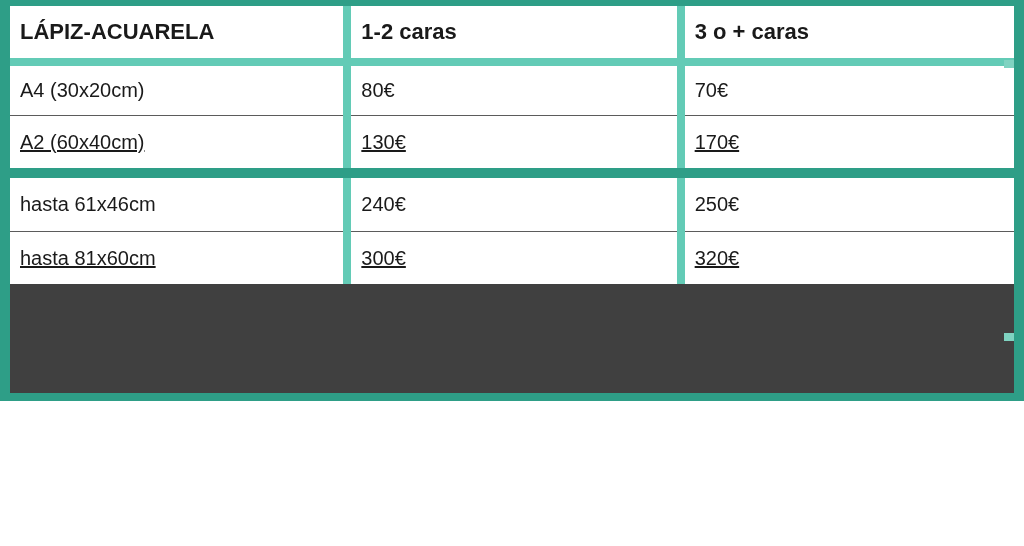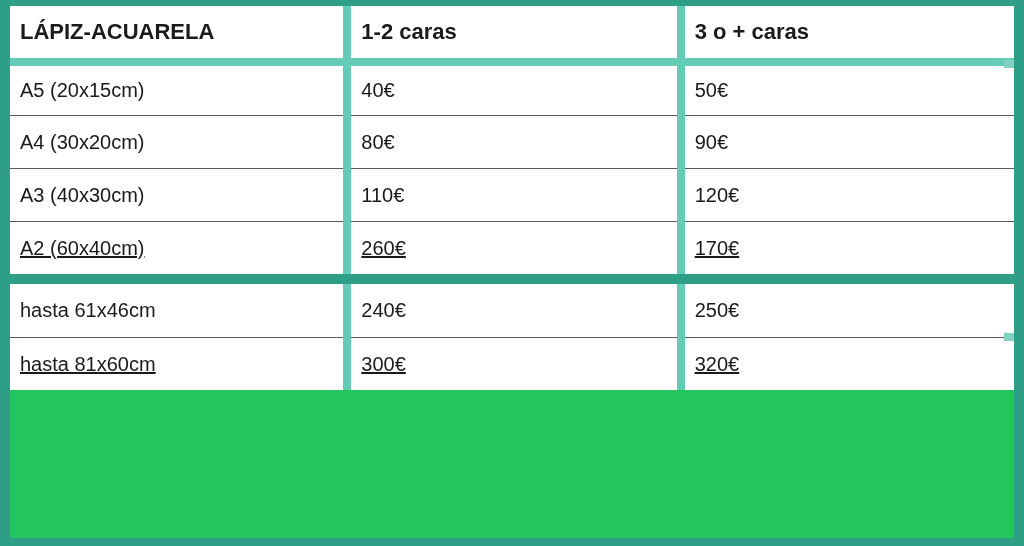--- a/index.html
+++ b/index.html
@@ -10,22 +10,22 @@
     width: 1024px;
     height: 546px;
     background: #ffffff;
     font-family: "Liberation Sans", sans-serif;
     overflow: hidden;
   }
 
   .sheet {
     position: relative;
     width: 1024px;
-    height: 546px;
-    background: #22c55e;
+    height: 401px;
+    background: #404040;
     box-sizing: border-box;
     border-left: 10px solid #2e9e87;
     border-right: 10px solid #2e9e87;
     border-top: 6px solid #2e9e87;
     border-bottom: 8px solid #2e9e87;
   }
 
   .inner {
     position: relative;
     width: 100%;
@@ -118,37 +118,27 @@
       </colgroup>
       <tbody>
 
         <tr class="head-row">
           <td>LÁPIZ-ACUARELA</td>
           <td>1-2 caras</td>
           <td class="last-col">3 o + caras</td>
         </tr>
 
         <tr>
-          <td>A5 (20x15cm)</td>
-          <td>40€</td>
-          <td class="last-col">50€</td>
-        </tr>
-        <tr>
           <td>A4 (30x20cm)</td>
           <td>80€</td>
-          <td class="last-col">90€</td>
-        </tr>
-        <tr>
-          <td>A3 (40x30cm)</td>
-          <td>110€</td>
-          <td class="last-col">120€</td>
+          <td class="last-col">70€</td>
         </tr>
         <tr class="last-row">
           <td>A2 (60x40cm)</td>
-          <td>260€</td>
+          <td>130€</td>
           <td class="last-col">170€</td>
         </tr>
 
         <tr class="section-gap">
           <td></td>
           <td class="gap-spacer"></td>
           <td class="gap-spacer"></td>
         </tr>
 
 

